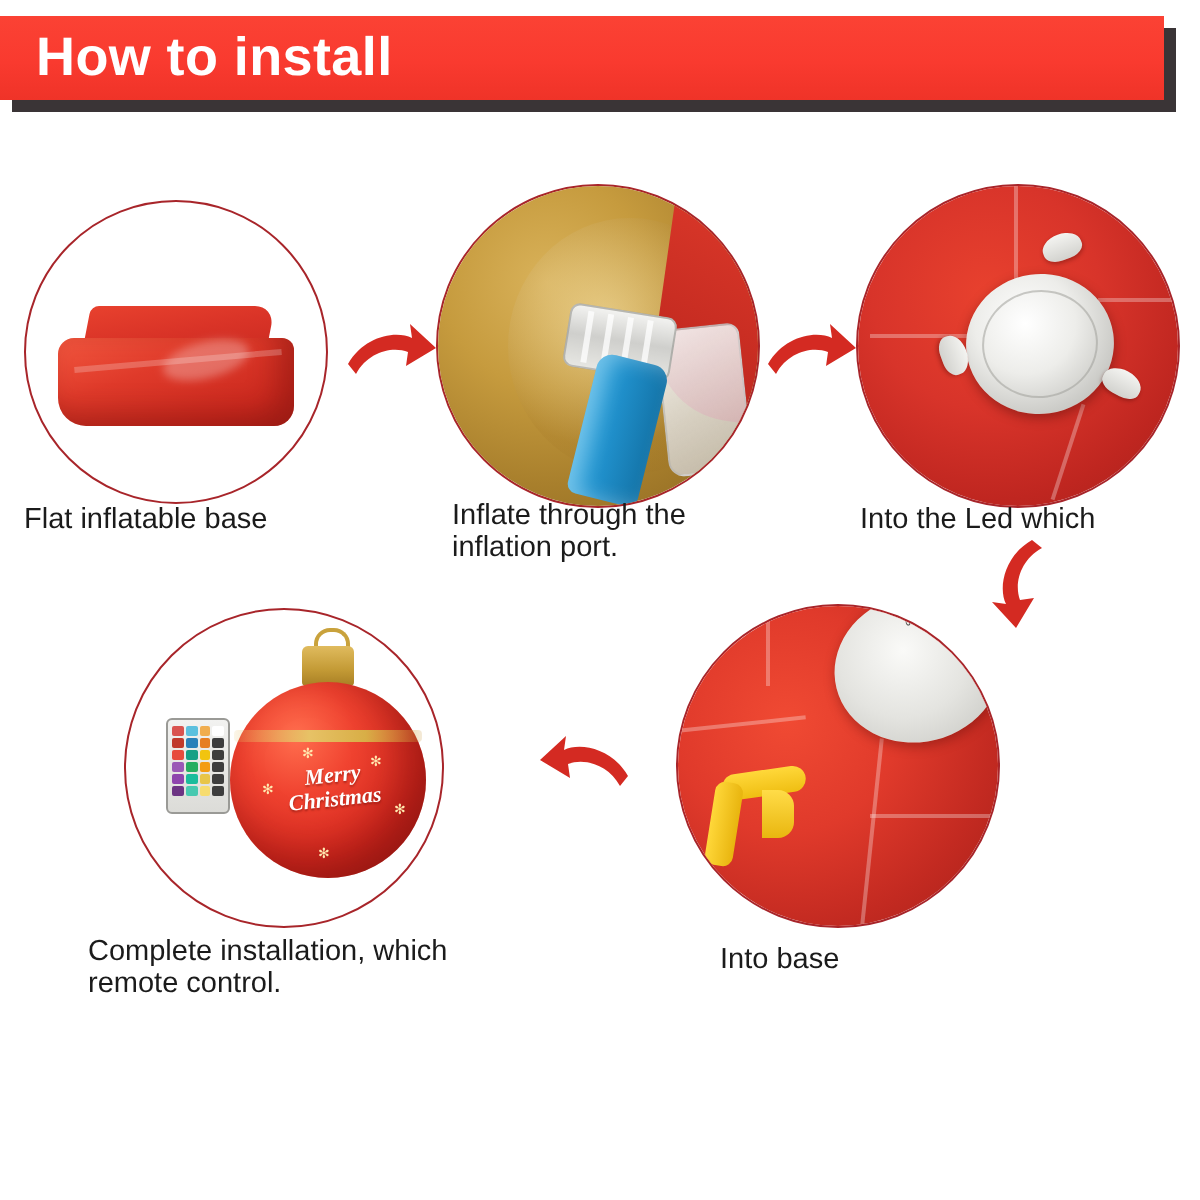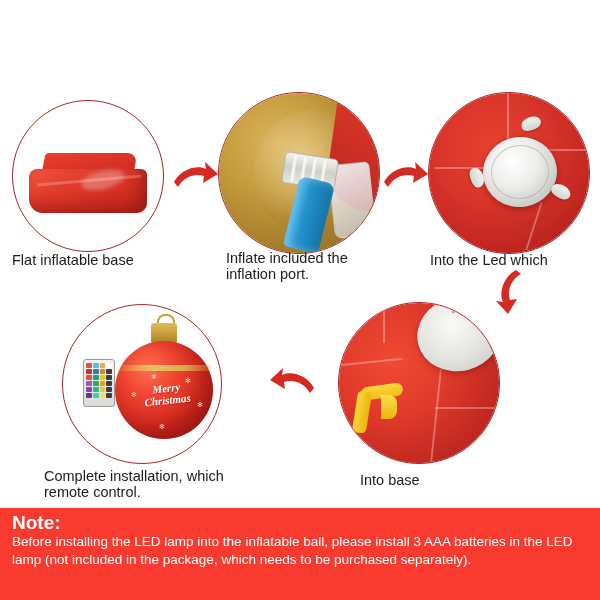--- a/index.html
+++ b/index.html
@@ -224,20 +224,26 @@
   .note-body{
     position:absolute;left:12px;top:25px;width:578px;
     color:#ffffff;font-size:13.5px;line-height:1.33;
   }
 </style>
 </head>
 <body>
 
 <div class="page">
 
+  <div class="header-wrap">
+    <div class="header-shadow"></div>
+    <div class="header-bar">
+      <div class="header-title">How to install</div>
+    </div>
+  </div>
 
   <div class="step">
     <div class="circle s1-circle">
       <div class="flat-ball">
         <div class="fb-top"></div>
         <div class="fb-body"></div>
         <div class="fb-fold"></div>
         <div class="fb-gloss"></div>
       </div>
     </div>
@@ -257,21 +263,21 @@
       <div class="red-corner"></div>
       <div class="clear-tube"></div>
       <div class="valve">
         <div class="valve-rib" style="left:8px;"></div>
         <div class="valve-rib" style="left:18px;"></div>
         <div class="valve-rib" style="left:28px;"></div>
         <div class="valve-rib" style="left:38px;"></div>
       </div>
       <div class="blue-nozzle"></div>
     </div>
-    <div class="caption" style="left:226px;top:250px;width:180px;">Inflate included the
+    <div class="caption" style="left:226px;top:250px;width:180px;">Inflate through the
 inflation port.</div>
   </div>
 
   <div class="arrow" style="left:382px;top:160px;">
     <svg width="48" height="40" viewBox="0 0 48 40">
       <path d="M2 22 C10 8, 26 5, 34 9 L33 2 L46 14 L31 23 L32 16 C24 13, 12 16, 6 27 Z" fill="#d42a22"></path>
     </svg>
   </div>
 
   <div class="step">
@@ -363,18 +369,14 @@
             <div class="rkey" style="background: rgb(72, 201, 176);"></div>
             <div class="rkey" style="background: rgb(247, 220, 111);"></div>
             <div class="rkey" style="background: rgb(61, 61, 61);"></div>
           </div>
       </div>
     </div>
     <div class="caption" style="left:44px;top:468px;width:230px;">Complete installation, which
 remote control.</div>
   </div>
 
-  <div class="note-band">
-    <div class="note-title">Note:</div>
-    <div class="note-body">Before installing the LED lamp into the inflatable ball, please install 3 AAA batteries in the LED lamp (not included in the package, which needs to be purchased separately).</div>
-  </div>
 
 </div>
 
 </body></html>

